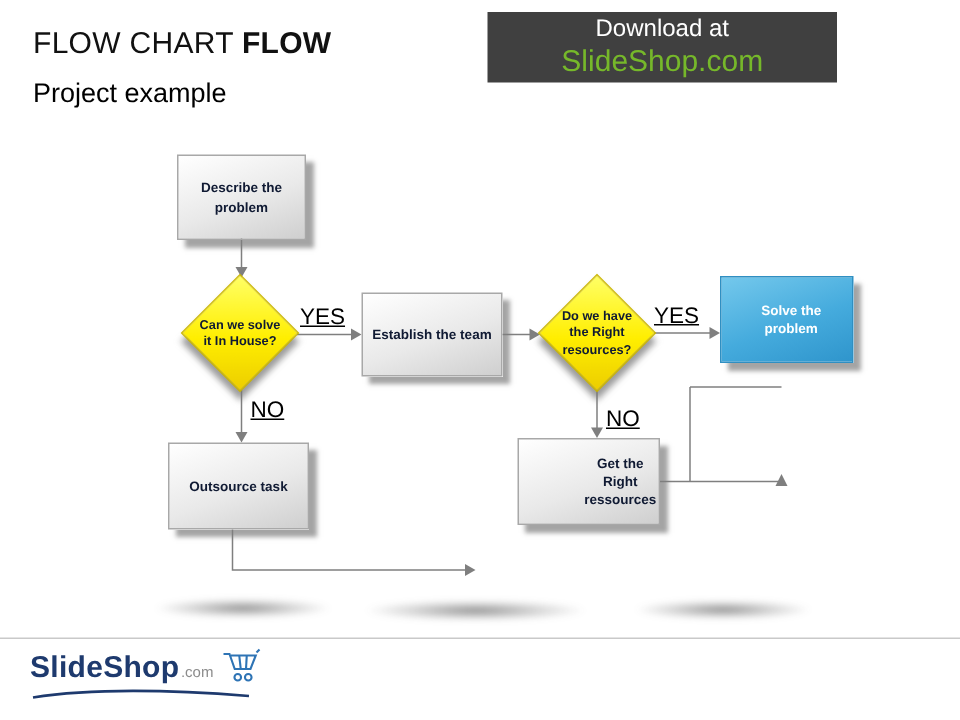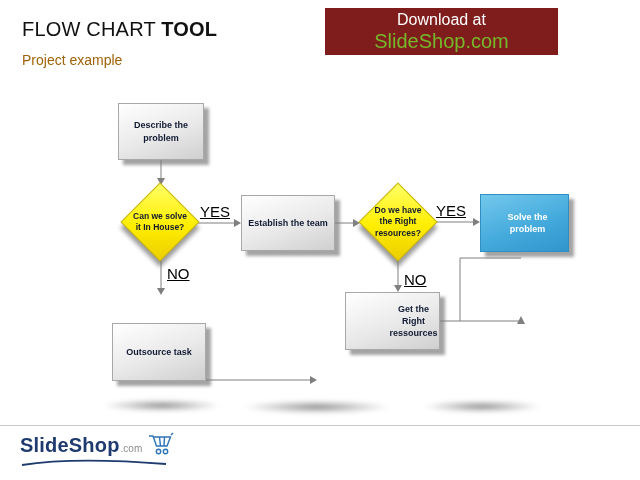--- a/index.html
+++ b/index.html
@@ -2,24 +2,24 @@
 <html><head>
 <meta charset="utf-8">
 <style>
   html,body{margin:0;padding:0;background:#ffffff;}
   body{font-family:"Liberation Sans", sans-serif;}
   .slide{position:relative;width:640px;height:480px;background:#ffffff;overflow:hidden;}
 
   
   .title{position:absolute;left:22px;top:18px;font-size:20px;color:#111;letter-spacing:.2px;}
   .title .bold{font-weight:bold;}
-  .subtitle{position:absolute;left:22px;top:52px;font-size:14px;color:#a16207;}
+  .subtitle{position:absolute;left:22px;top:52px;font-size:18px;color:#000000;}
 
   
-  .download{position:absolute;left:325px;top:8px;width:233px;height:47px;background:#7f1d1d;
+  .download{position:absolute;left:325px;top:8px;width:233px;height:47px;background:#404040;
             display:flex;flex-direction:column;align-items:center;justify-content:center;gap:1px;}
   .download .l1{color:#ffffff;font-size:16px;}
   .download .l2{color:#76b82a;font-size:20px;cursor:pointer;}
 
   
   .pbox{position:absolute;background:linear-gradient(160deg,#ffffff 0%,#e9e9e9 55%,#cfcfcf 100%);
         border:1px solid #a8a8a8;box-shadow:5px 5px 3px rgba(125,125,125,.7);
         display:flex;align-items:center;justify-content:center;text-align:center;
         font-size:9px;font-weight:bold;color:#101a33;padding:2px 6px;box-sizing:border-box;line-height:1.35;}
   .bluebox{background:linear-gradient(160deg,#74c8ec 0%,#45abdd 55%,#2f95cc 100%);
@@ -55,21 +55,21 @@
   .logo-main{font-size:20px;font-weight:bold;color:#1e3a6e;letter-spacing:.2px;}
   .logo-suffix{font-size:10px;color:#8c8c8c;position:relative;top:9px;left:1px;}
   .cart{position:relative;top:-2px;left:6px;}
   .swoosh{display:block;margin-top:-2px;}
 </style>
 </head>
 <body>
 
 <div class="slide">
 
-  <div class="title"><span>FLOW CHART </span><span class="bold">TOOL</span></div>
+  <div class="title"><span>FLOW CHART </span><span class="bold">FLOW</span></div>
   <div class="subtitle">Project example</div>
 
   <div class="download">
     <div class="l1">Download at</div>
     <div class="l2">SlideShop.com</div>
   </div>
 
   <svg class="connectors" width="640" height="480" viewBox="0 0 640 480">
     <g>
       <line x1="161" y1="147" x2="161" y2="179"></line>
@@ -114,23 +114,23 @@
     <div class="label">Can we solve it In House?</div>
   </div>
 
   <div class="pbox" style="left:241px;top:195px;width:94px;height:56px;">Establish the team</div>
 
   <div class="diamond" style="left:360px;top:184px;">
     <div class="shape"></div>
     <div class="label">Do we have the Right resources?</div>
   </div>
 
-  <div class="pbox bluebox" style="left:480px;top:194px;width:89px;height:58px;padding-left:12px;">Solve the problem</div>
+  <div class="pbox bluebox" style="left:480px;top:184px;width:89px;height:58px;padding-left:12px;">Solve the problem</div>
 
-  <div class="pbox" style="left:112px;top:295px;width:94px;height:58px;margin-top:28px;">Outsource task</div>
+  <div class="pbox" style="left:112px;top:295px;width:94px;height:58px;">Outsource task</div>
 
   <div class="pbox" style="left:345px;top:292px;width:95px;height:58px;padding-left:48px;">Get the Right ressources</div>
 
   <div class="edge-label" style="left:200px;top:203px;">YES</div>
   <div class="edge-label" style="left:436px;top:202px;">YES</div>
   <div class="edge-label" style="left:167px;top:265px;">NO</div>
   <div class="edge-label" style="left:404px;top:271px;">NO</div>
 
   <div class="floor-shadow fs1"></div>
   <div class="floor-shadow fs2"></div>

